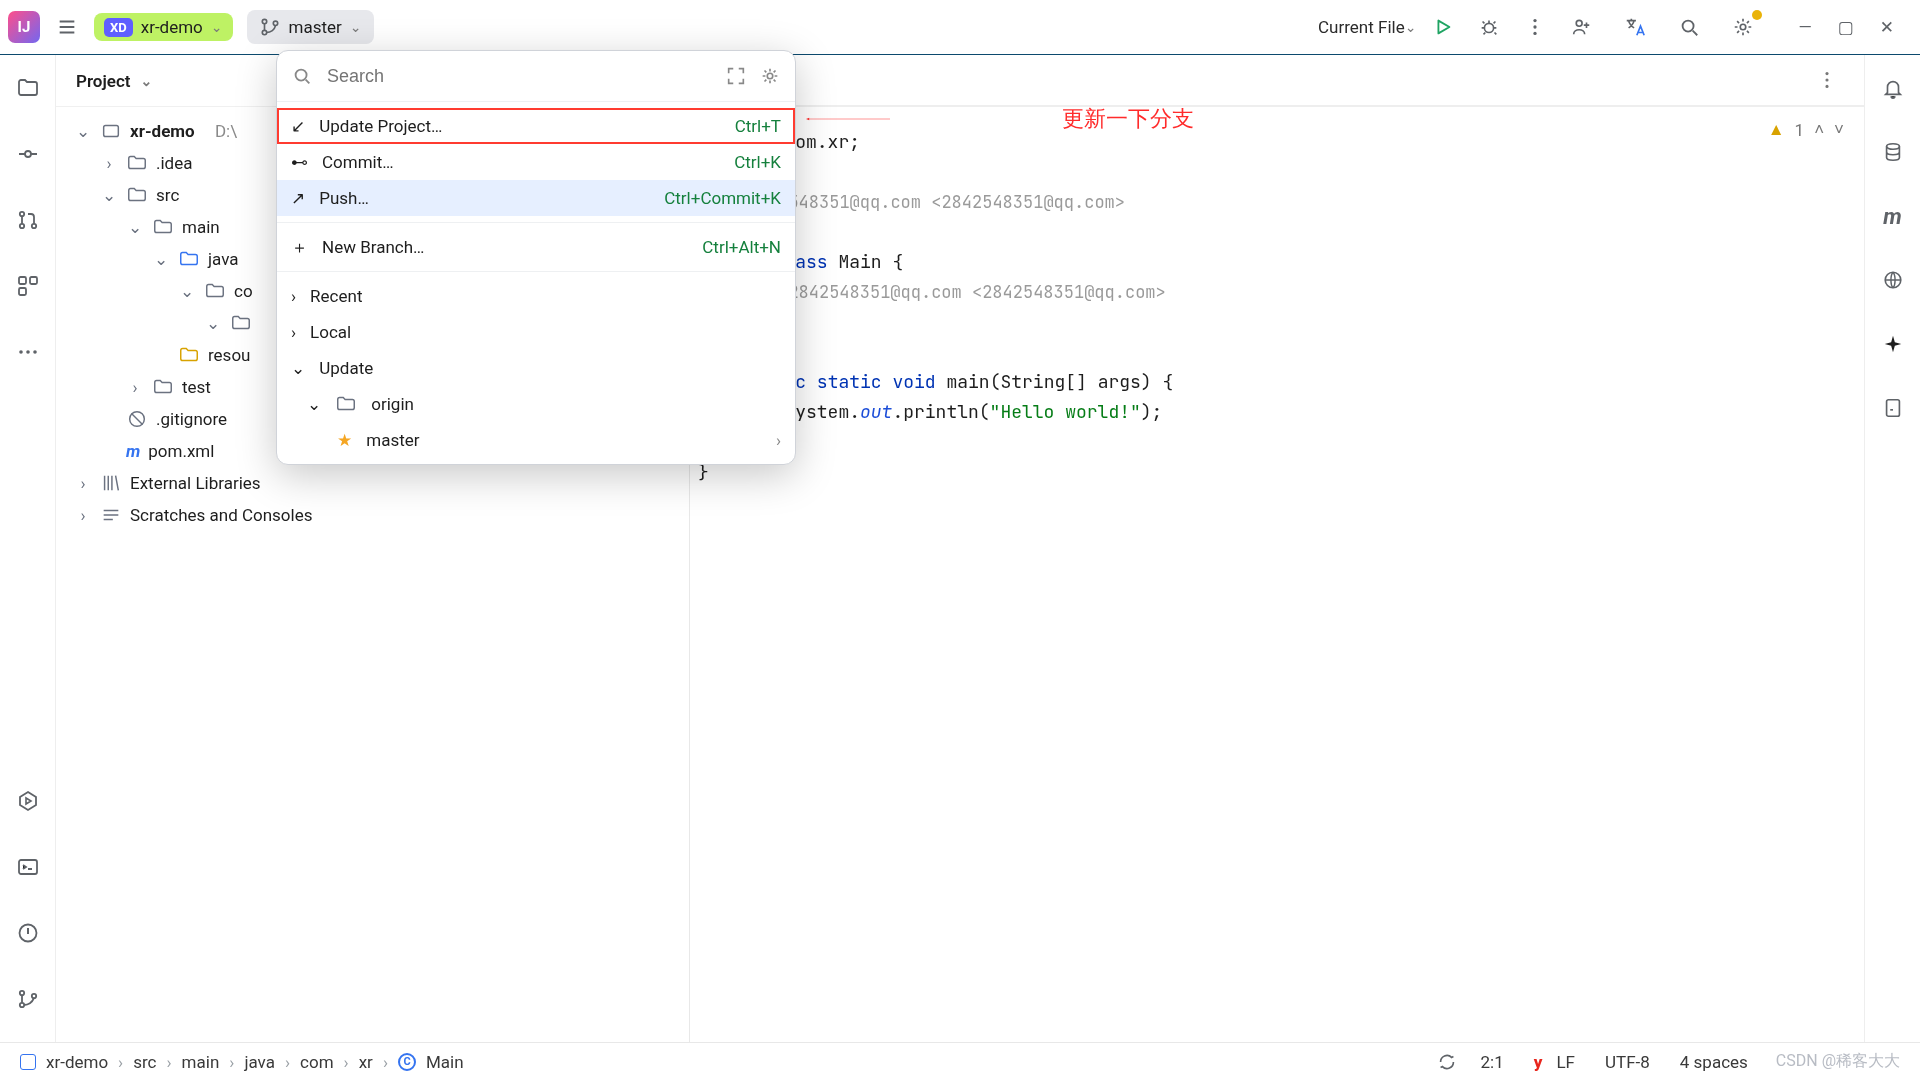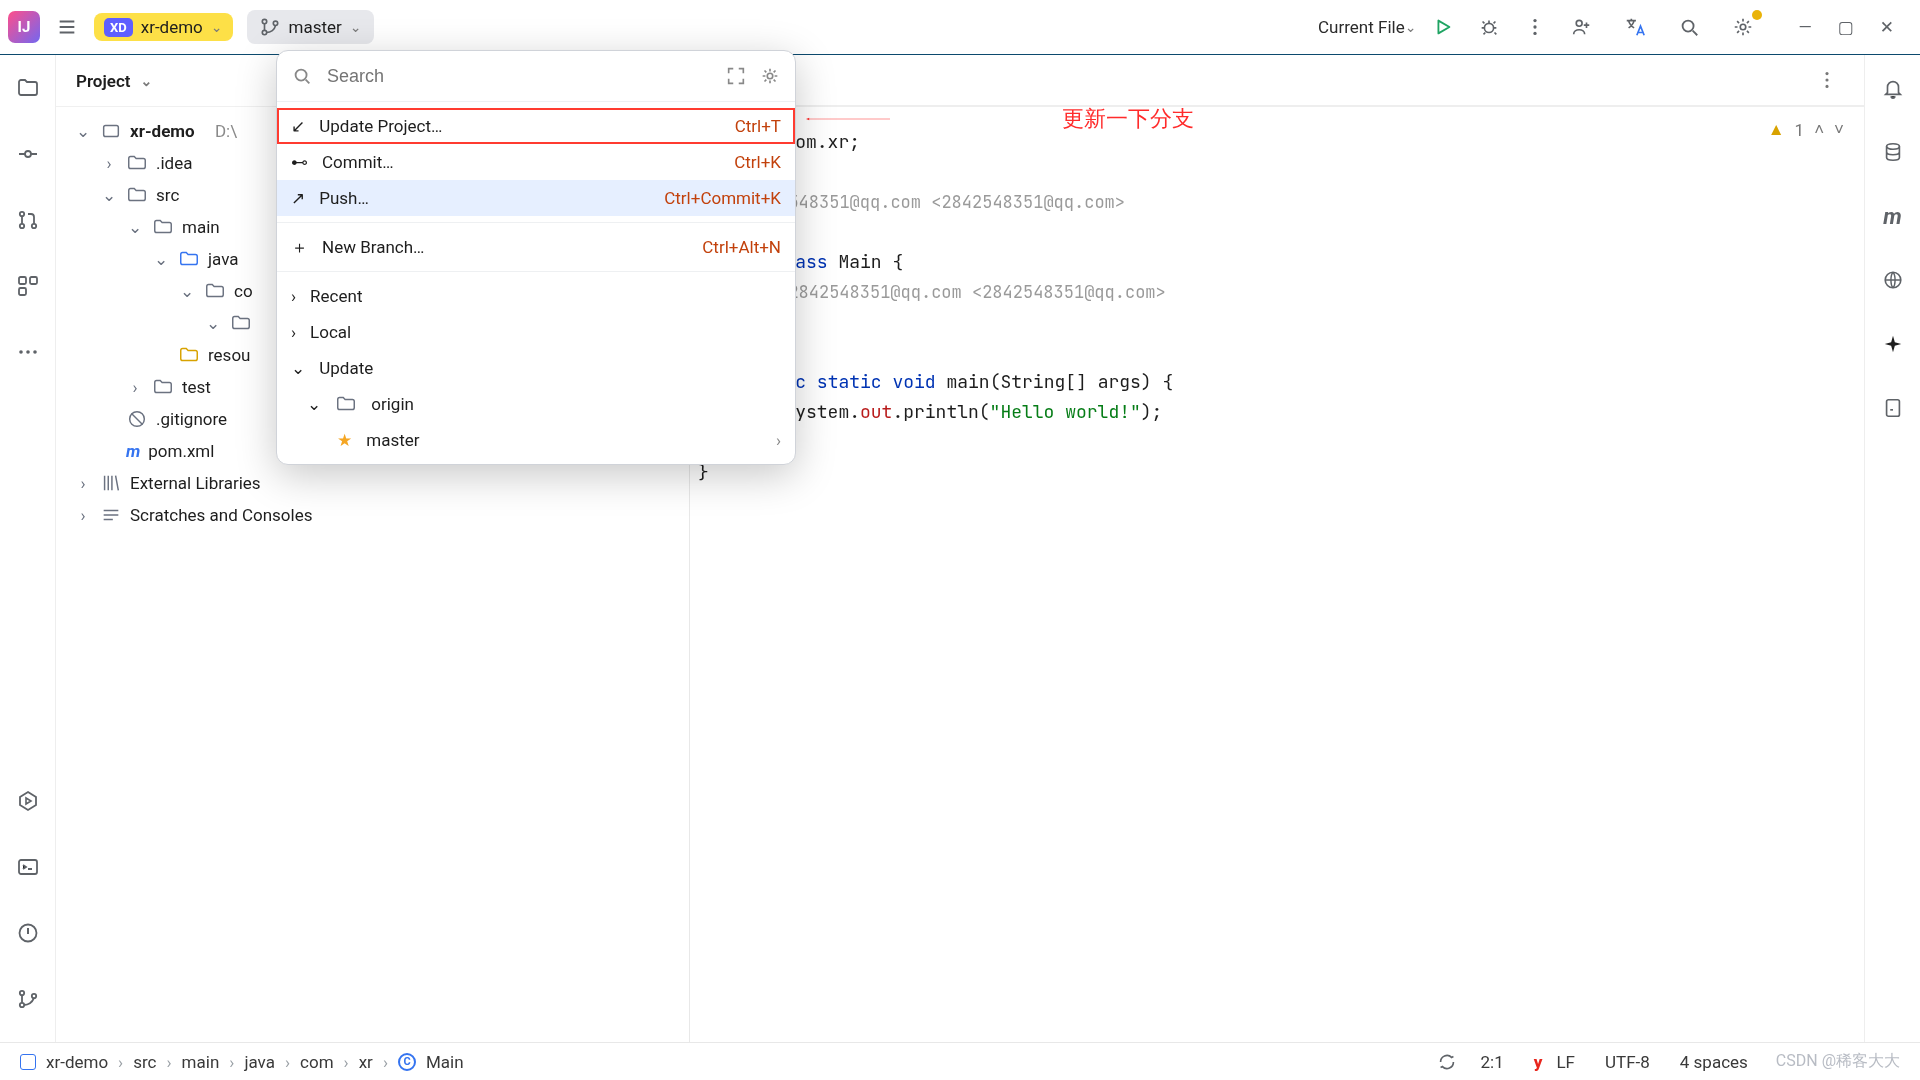--- a/index.html
+++ b/index.html
@@ -1,20 +1,20 @@
 <!DOCTYPE html>
 <html><head>
 <meta charset="utf-8">
 <style>
 html,body{margin:0;padding:0;width:1920px;height:1080px;background:#fff;font-family:-apple-system,'Segoe UI',Roboto,sans-serif;font-size:17px;color:#1e1e1e;overflow:hidden}
 *{box-sizing:border-box}
 .topbar{height:55px;display:flex;align-items:center;padding:0 8px;border-bottom:1px solid #0c4a6e;gap:8px}
 .topbar .ij-logo{width:32px;height:32px;border-radius:7px;background:linear-gradient(135deg,#ff4f8b,#7367f0);position:relative;display:flex;align-items:center;justify-content:center;color:#fff;font-weight:700;font-size:15px}
 .topbar .menu-btn,.icon-btn{width:38px;height:38px;display:flex;align-items:center;justify-content:center;border-radius:6px;color:#5f6368;cursor:pointer}
-.topbar .proj-chip{display:flex;align-items:center;gap:8px;padding:4px 10px;border-radius:8px;background:#fde047}
+.topbar .proj-chip{display:flex;align-items:center;gap:8px;padding:4px 10px;border-radius:8px;background:#bef264}
 .badge-xd{background:#5f5fff;color:#fff;font-size:13px;font-weight:700;padding:2px 6px;border-radius:5px}
 .chev{color:#7a7a7a;font-size:14px}
 .branch-chip{display:flex;align-items:center;gap:8px;padding:6px 12px;border-radius:8px;background:#e7e8ec;margin-left:6px}
 .topbar .spacer{flex:1}
 .topbar-right{display:flex;align-items:center;gap:16px;margin-left:auto}
 .current-file{display:flex;align-items:center;color:#2b2b2b}
 .run-ic{color:#1fa463}
 .bug-ic{color:#5f6368}
 .win-controls{display:flex;gap:26px;margin-left:20px;margin-right:18px;color:#5f6368}
 .gear-wrap{position:relative}
@@ -35,32 +35,32 @@
 .indent-0{padding-left:18px}.indent-1{padding-left:44px}.indent-2{padding-left:70px}.indent-3{padding-left:96px}.indent-4{padding-left:122px}.indent-5{padding-left:148px}
 .editor{flex:1;display:flex;flex-direction:column;min-width:0;position:relative}
 .tabrow{height:52px;display:flex;align-items:center;border-bottom:2px solid #eee;padding-left:0}
 .tab{display:flex;align-items:center;gap:10px;padding:0 16px;height:100%}
 .tab .close{color:#888}
 .tab.active{border-bottom:3px solid #3574f0;margin-bottom:-2px}
 .more-v{margin-left:auto;margin-right:18px;color:#777}
 .gutter-info{position:absolute;right:20px;top:64px;display:flex;align-items:center;gap:10px;color:#777}
 .warn{color:#d8a200}
 .code{font-family:'JetBrains Mono',Consolas,monospace;font-size:18px;line-height:30px;padding:20px 0 0 8px;white-space:pre}
-.kw{color:#0033b3}.str{color:#067d17}.it{color:#b91c1c}
+.kw{color:#0033b3}.str{color:#067d17}.it{font-style:italic;color:#1d4ed8}
 .auth{display:flex;align-items:center;gap:8px;color:#9a9a9a;font-size:17px}
 .annot{position:absolute;left:1062px;top:calc(55px + 52px + 12px);transform:translateY(-50%);color:#ff2b2b;font-size:22px;font-family:"Microsoft YaHei",sans-serif}
 .annot-arrow{position:absolute;left:638px;top:calc(55px + 52px + 10px);width:420px;height:4px}
 
 .popup{position:absolute;left:276px;top:50px;width:520px;background:#fff;border:1px solid #d0d3d9;border-radius:12px;box-shadow:0 10px 40px rgba(0,0,0,.22);overflow:hidden;z-index:50}
 .popup .search-row{display:flex;align-items:center;height:50px;padding:0 14px;gap:12px;color:#888}
 .popup .search-input{flex:1;border:none;outline:none;font-size:18px;color:#333}
 .popup .sep{height:1px;background:#eef0f2;margin:0 0}
 .popup .mi{display:flex;align-items:center;height:36px;padding:0 14px;gap:14px}
 .popup .mi .lab{flex:1}
-.popup .mi .sc{color:#c2410c}
+.popup .mi .sc{color:#15803d}
 .popup .mi.hl{background:#e6efff}
 .popup .mi.boxed{outline:2px solid #ff3b30;outline-offset:-2px}
 .popup .grp{padding:6px 0}
 .popup .sub{padding-left:30px}
 .popup .star{color:#f5a623}
 .statusbar{height:38px;border-top:1px solid #e8e8e8;display:flex;align-items:center;padding:0 20px;gap:10px;color:#3a3a3a;font-size:17px}
 .statusbar .bc-sep{color:#9aa0a6}
 .statusbar .spacer{flex:1}
 .statusbar .yy{color:#e8261d;font-weight:800}
 .statusbar .watermark{color:#b8bcc4;margin-left:18px;font-size:16px}

